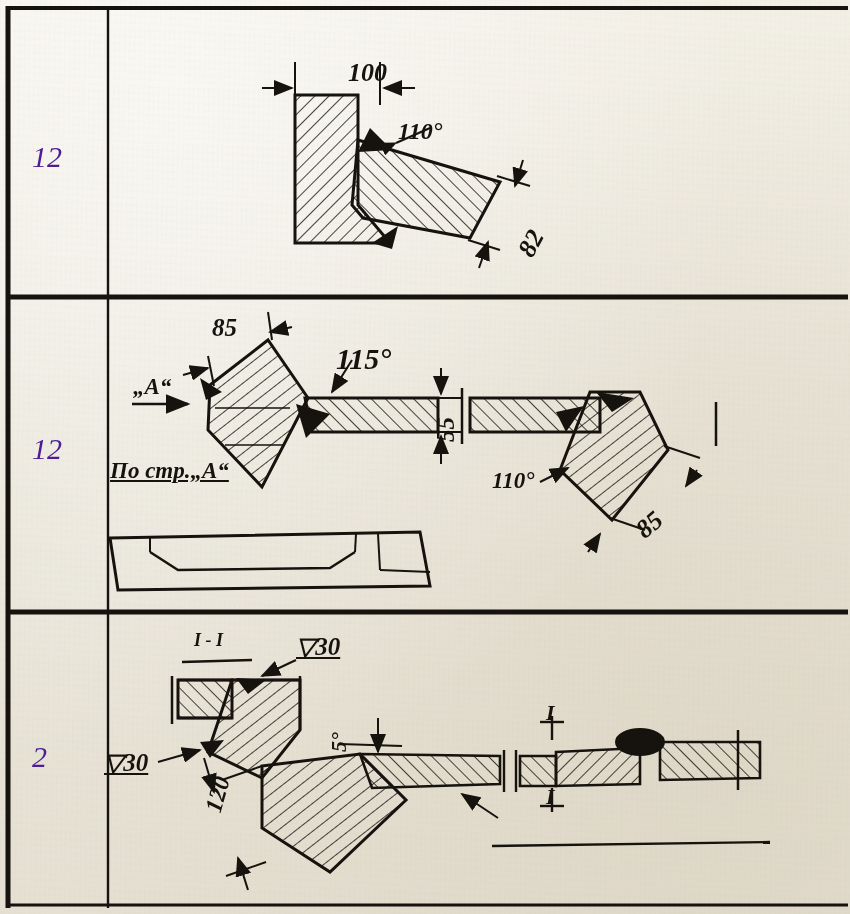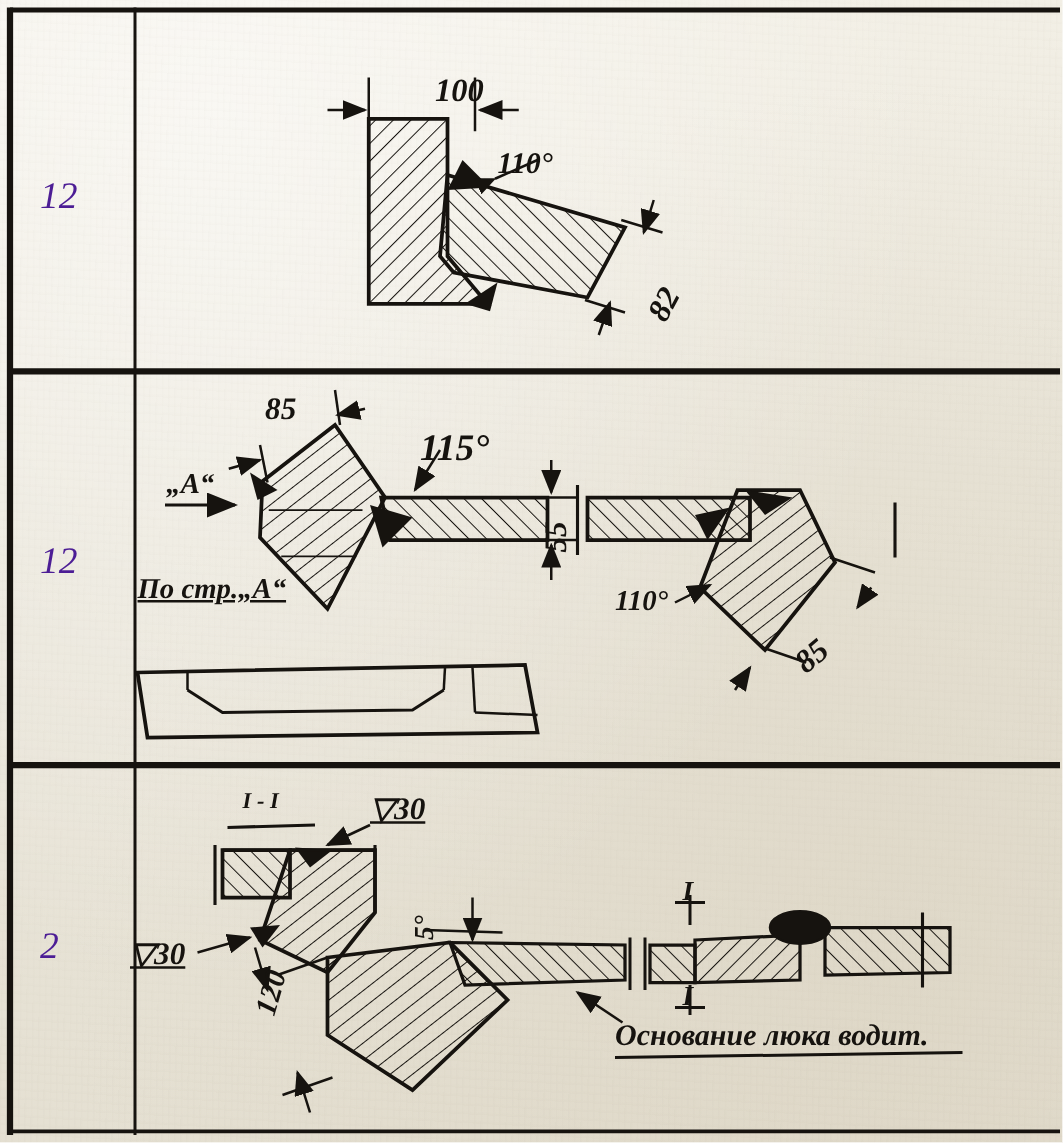--- a/index.html
+++ b/index.html
@@ -278,14 +278,13 @@
   <div class="hand b" style="left:492px; top:468px; font-size:23px;">110°</div>
   <div class="hand b rot-40" style="left:630px; top:522px; font-size:26px;">85</div>
 
   <div class="hand b" style="left:182px; top:630px; font-size:18px;margin-left:12px;">I - I</div>
   <div class="hand b underline" style="left:296px; top:632px; font-size:25px;">▽30</div>
   <div class="hand b underline" style="left:104px; top:748px; font-size:25px;">▽30</div>
   <div class="hand b rot90" style="left:326px; top:752px; font-size:22px;">5°</div>
   <div class="hand b rot-75" style="left:200px; top:808px; font-size:24px;">120</div>
   <div class="hand b" style="left:546px; top:700px; font-size:22px;">I</div>
   <div class="hand b" style="left:546px; top:784px; font-size:22px;">I</div>
-  <div class="hand b" style="left:492px; top:816px; font-size:24px;">Основание люка водит.</div>
 </div>
 
 </body></html>

